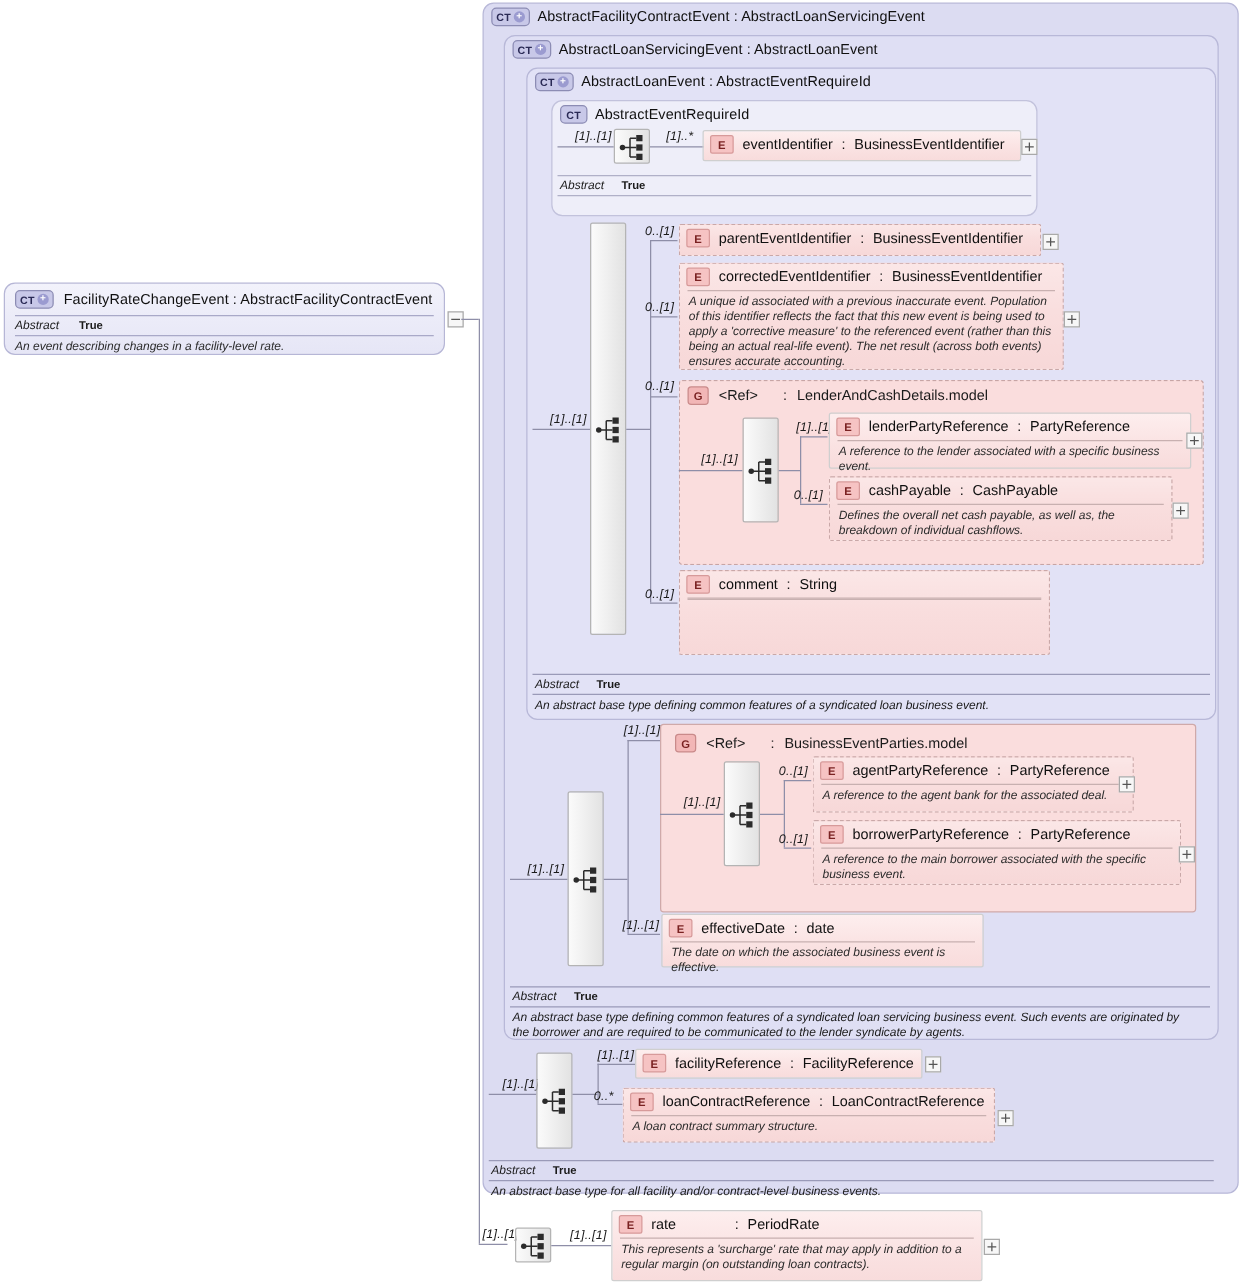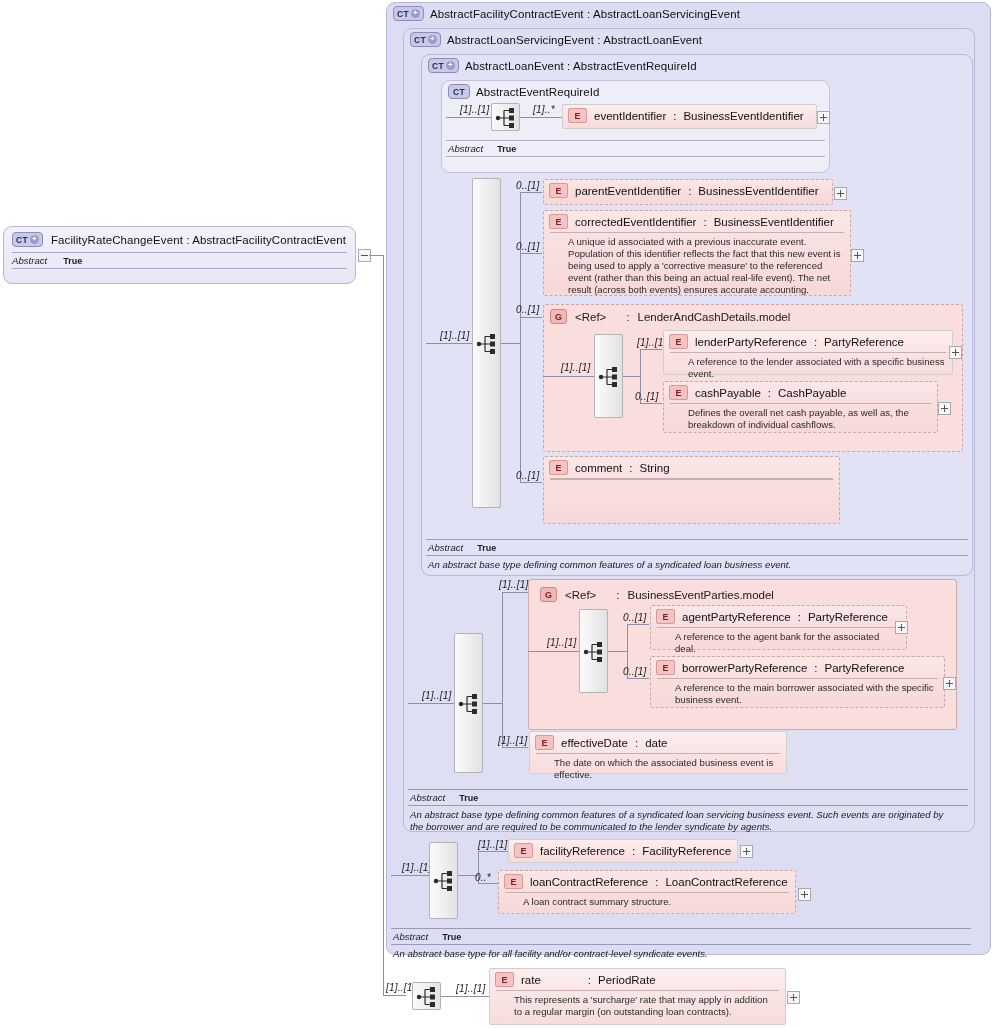--- a/index.html
+++ b/index.html
@@ -53,22 +53,22 @@
     border:1px solid #ddbdbd;border-radius:2px;
   }
   .card.solid{border:1px solid #cfcfcf;background:linear-gradient(180deg,#fdeeee 0%,#fae2e2 60%,#f8dcdc 100%);}
   .card.dashed{border:1px dashed #c9a8a8;}
   .card-title{
     display:flex;align-items:center;gap:7px;white-space:nowrap;
     font-size:11.5px;color:#101010;padding:3px 5px 3px 5px;
   }
   .card-sep{height:1px;background:#c8b0b0;margin:0 6px;}
   .card-doc{
-    font-size:9.6px;color:#2b2b2b;line-height:12px;
-    padding:3px 7px 4px 24px;
+    font-style:italic;font-size:9.6px;color:#2b2b2b;line-height:12px;
+    padding:3px 7px 4px 7px;
   }
   .facet{
     display:flex;gap:16px;align-items:baseline;padding:2px 7px 2px 7px;
     font-size:9.6px;
   }
   .facet .fname{font-style:italic;color:#1a1a1a;}
   .facet .fval{color:#7a7a7a;font-size:9px;}
 
   
   .grp{
@@ -130,40 +130,41 @@
   <div class="root-head">
     <span class="badge badge-ct">CT<span class="plus">+</span></span>
     <span class="ct-title">FacilityRateChangeEvent : AbstractFacilityContractEvent</span>
   </div>
   <div class="root-rule"></div>
   <div class="facet" style="padding-left:8px;">
     <span class="fname">Abstract</span>
     <span style="font-size:9px;font-weight:bold;">True</span>
   </div>
   <div class="root-rule"></div>
+  <div class="card-doc" style="padding-left:8px;">An event describing changes in a facility-level rate.</div>
 </div>
 <div class="minusbox" style="left:358px;top:249px;"></div>
 
 <div class="abs hline" style="left:369px;top:255px;width:14px;"></div>
 <div class="abs vline" style="left:383px;top:255px;height:740px;"></div>
 <div class="abs hline" style="left:383px;top:995px;width:23px;"></div>
 
 <div class="abs ct-box lvl1" style="left:386px;top:2px;width:605px;height:953px;"></div>
 <div class="ct-head" style="left:393px;top:6px;">
   <span class="badge badge-ct">CT<span class="plus">+</span></span>
   <span class="ct-title">AbstractFacilityContractEvent : AbstractLoanServicingEvent</span>
 </div>
 <div class="ct-foot" style="left:391px;top:928px;width:580px;">
   <div class="rule"></div>
   <div class="abs-row">
     <span class="k">Abstract</span>
     <span class="v">True</span>
   </div>
   <div class="rule"></div>
-  <div class="doc">An abstract base type for all facility and/or contract-level syndicate events.</div>
+  <div class="doc">An abstract base type for all facility and/or contract-level business events.</div>
 </div>
 
 <div class="abs ct-box lvl2" style="left:403px;top:28px;width:572px;height:804px;"></div>
 <div class="ct-head" style="left:410px;top:32px;">
   <span class="badge badge-ct">CT<span class="plus">+</span></span>
   <span class="ct-title">AbstractLoanServicingEvent : AbstractLoanEvent</span>
 </div>
 <div class="ct-foot" style="left:408px;top:789px;width:560px;">
   <div class="rule"></div>
   <div class="abs-row">

